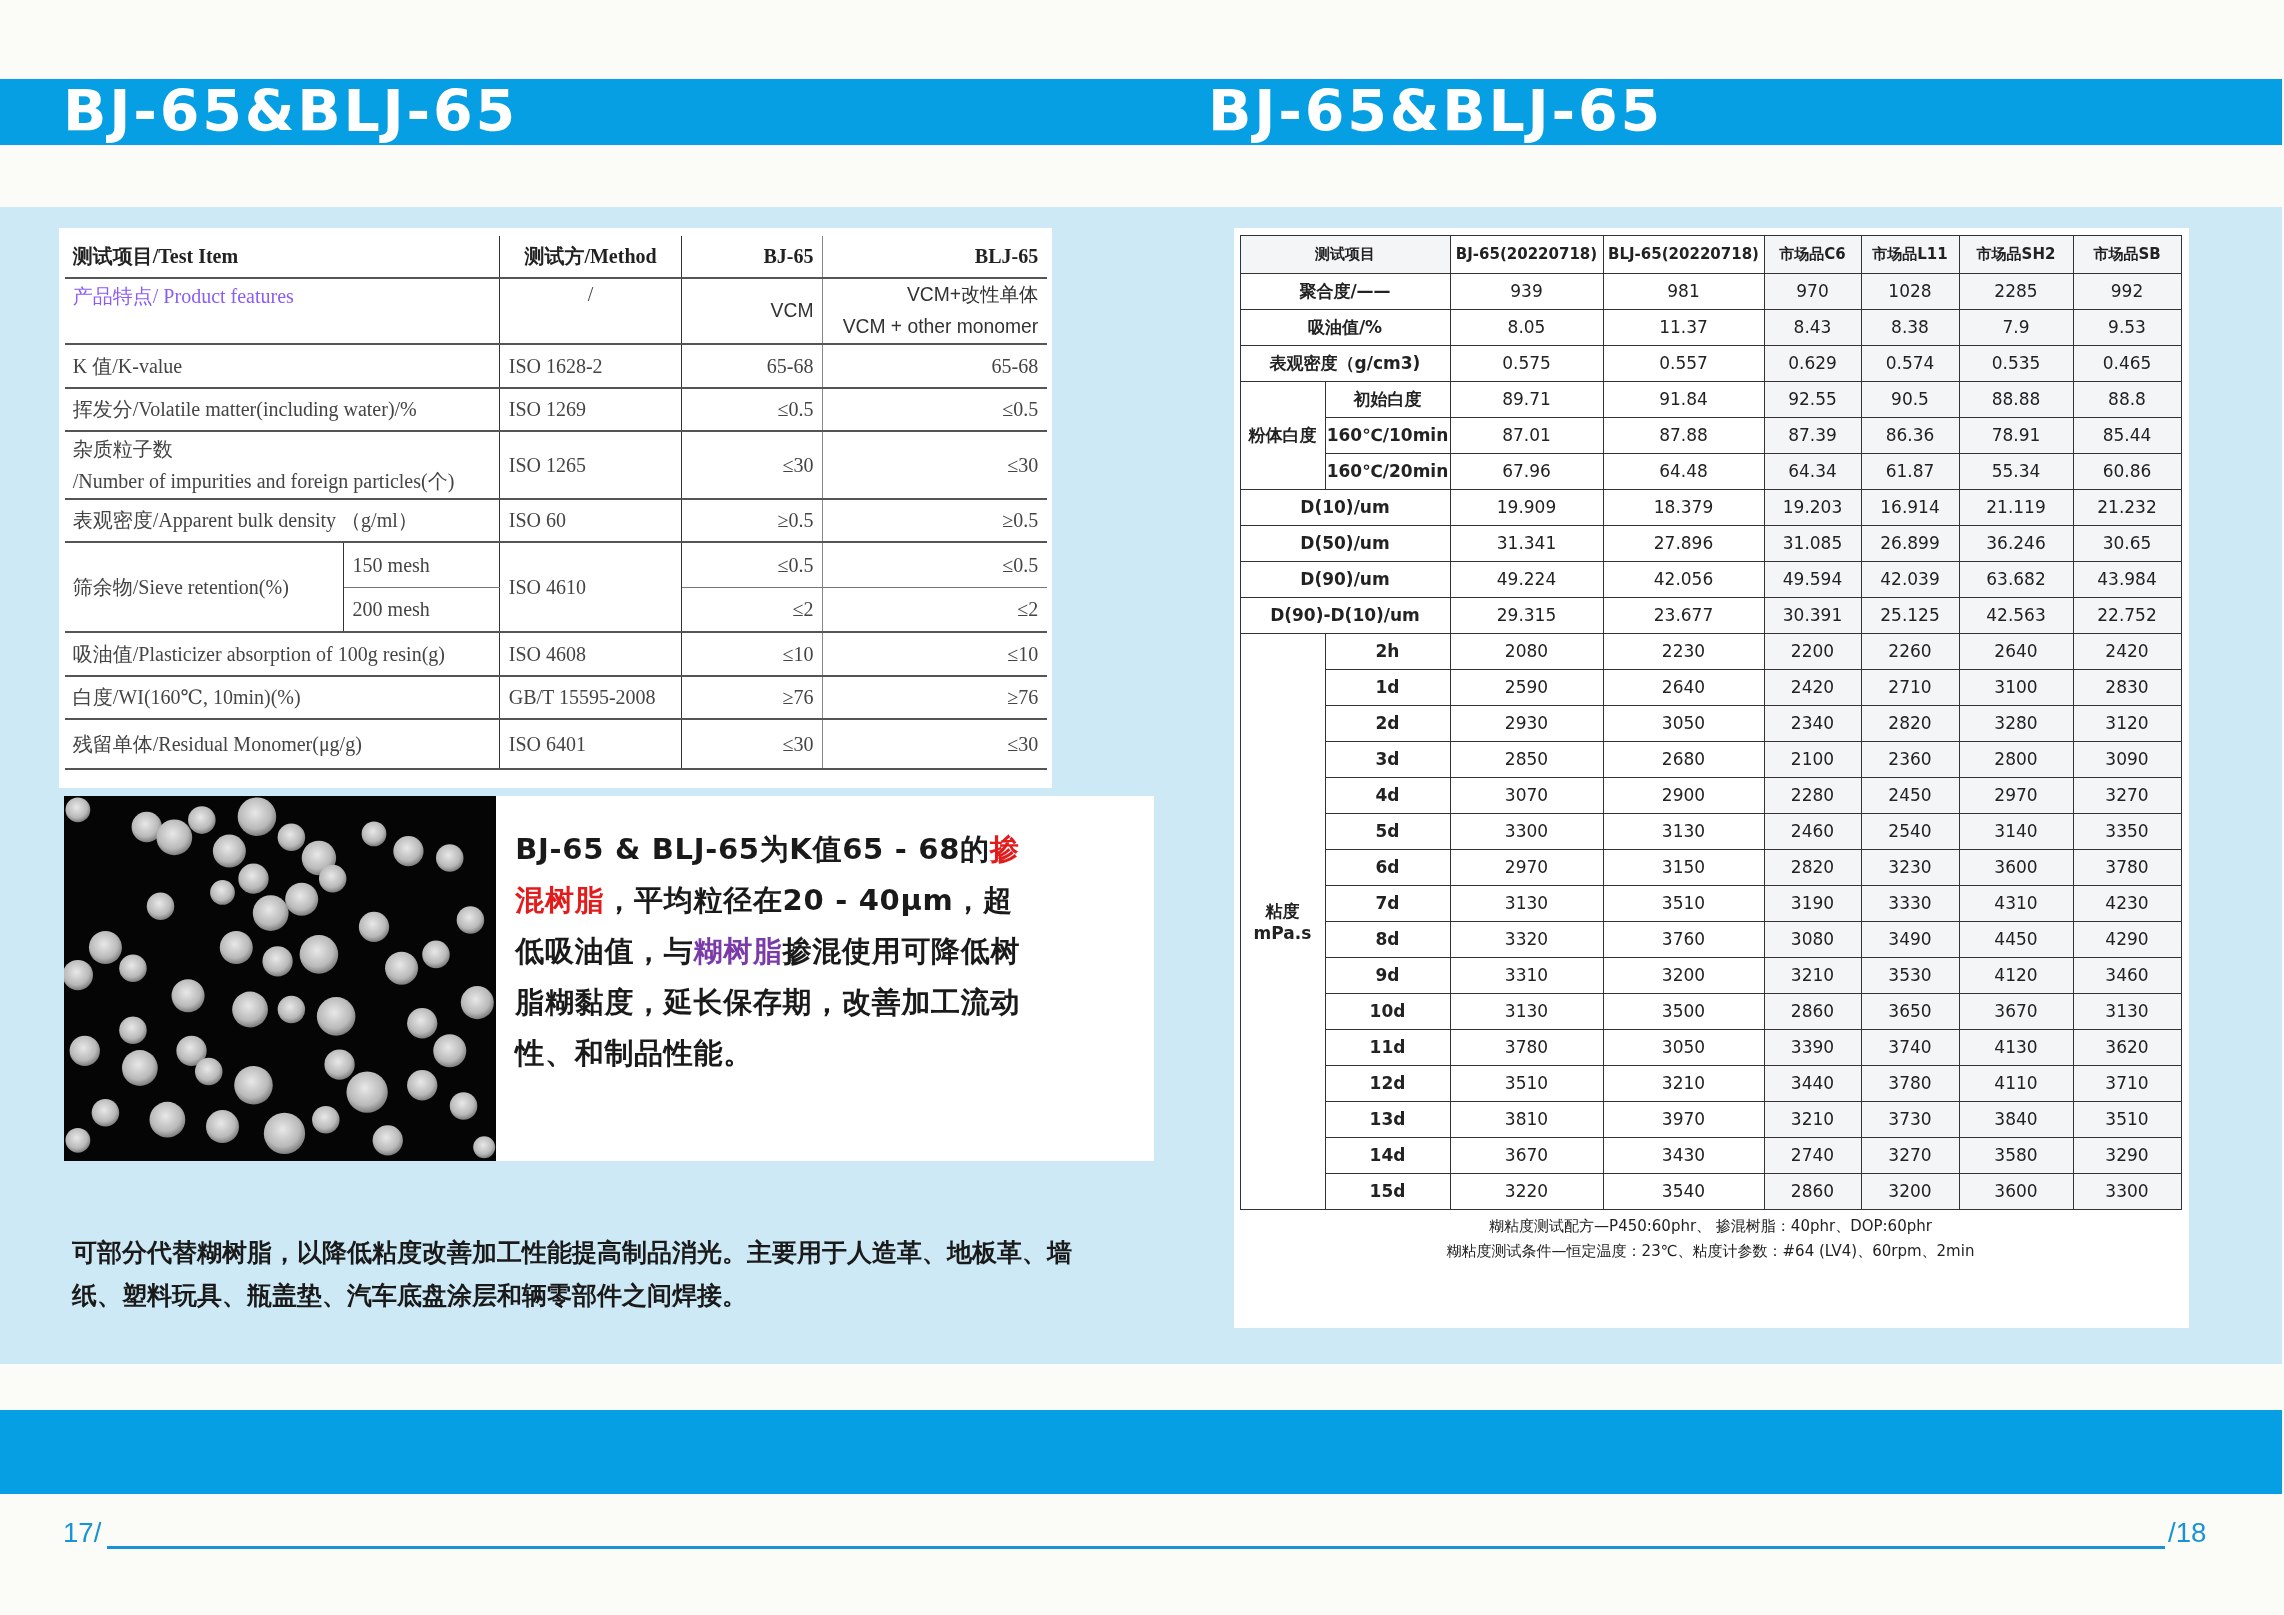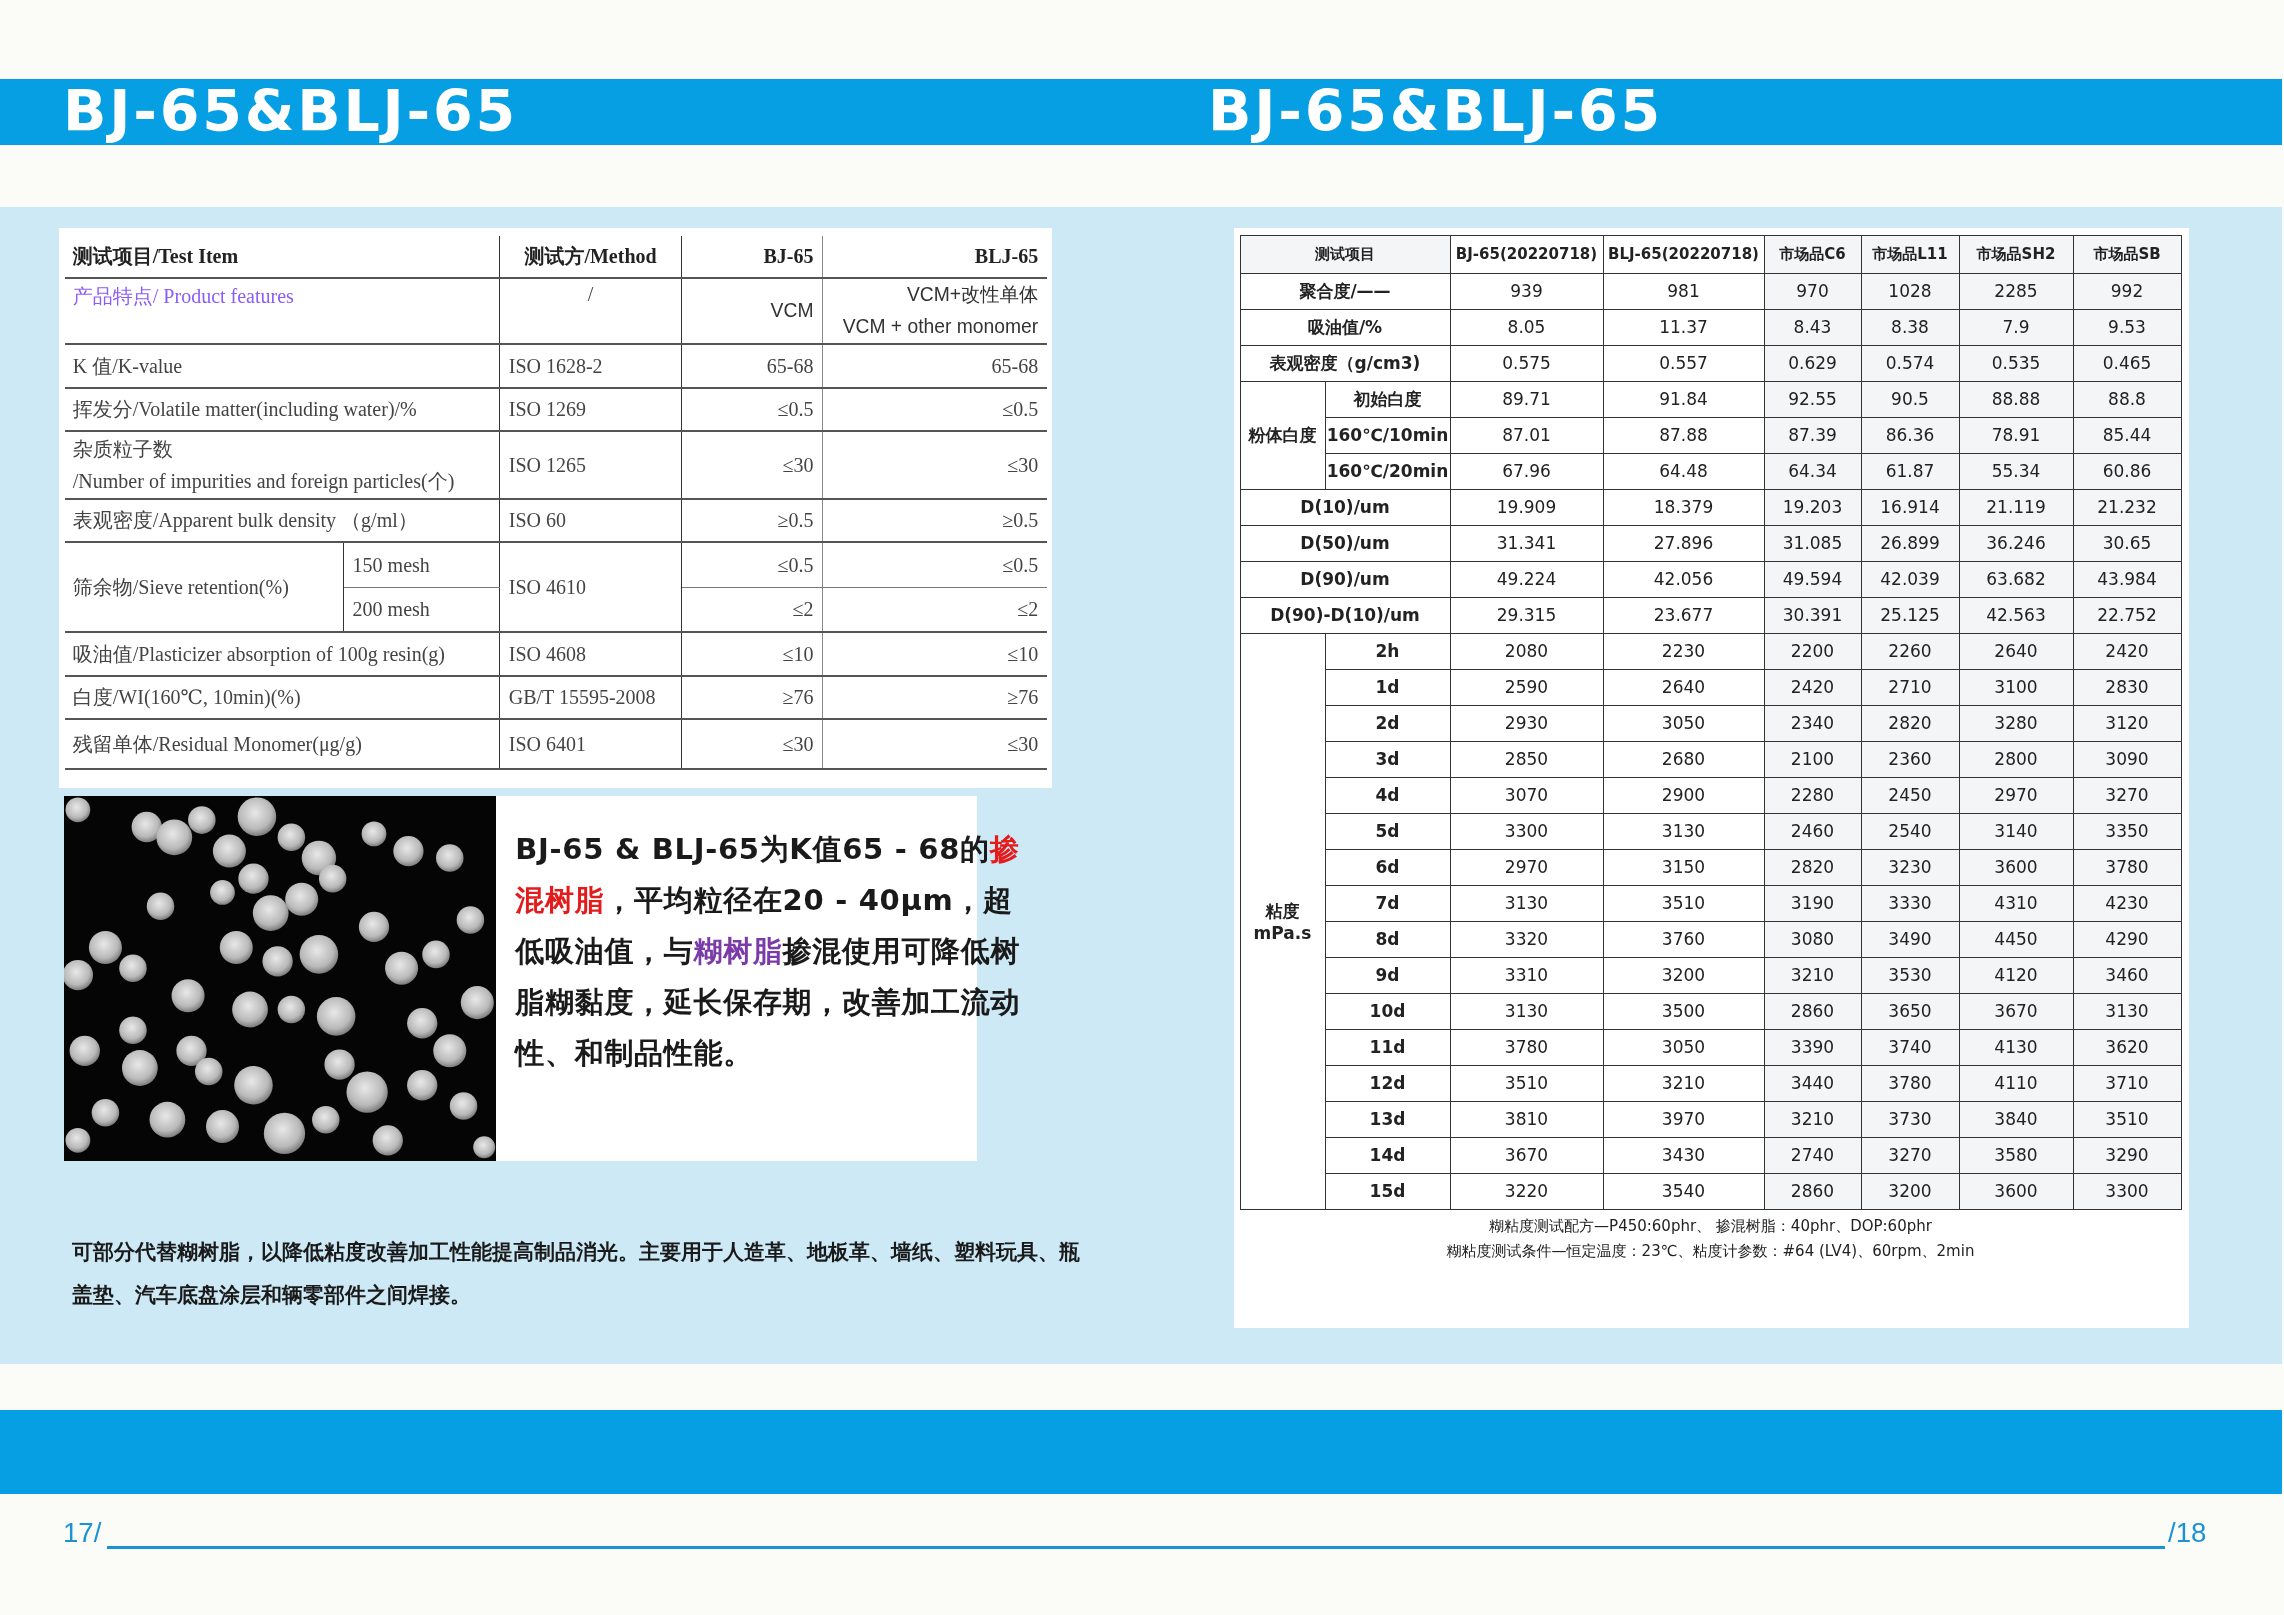--- a/index.html
+++ b/index.html
@@ -19,25 +19,25 @@
   table.spec td.c-sub{border-right:1.4px solid #333;}
   table.spec td.c-method{border-right:1.4px solid #333;}
   table.spec td.c-bj{border-right:0.7px solid #888;text-align:right;}
   table.spec td.c-blj{text-align:right;}
   table.spec tr.hdr td{font-weight:bold;color:#222;height:41px;}
   table.spec td.c-method.center{text-align:center;}
   .sans-small{font-family:"Liberation Sans",sans-serif;font-size:19.3px;color:#333;}
 
   
   .photo{position:absolute;left:64px;top:796px;width:432px;height:365px;background:#050505;overflow:hidden;}
-  .desc-box{position:absolute;left:496px;top:796px;width:481px;height:365px;background:#ffffff;}
+  .desc-box{position:absolute;left:496px;top:796px;width:658px;height:365px;background:#ffffff;}
   .desc-text{position:absolute;left:19.3px;top:27.6px;width:524px;font-family:"DejaVu Sans",sans-serif;font-weight:bold;font-size:29px;line-height:51px;color:#1a1a1a;letter-spacing:0.7px;}
   .red{color:#e31b1b;}
   .purple{color:#7a3ba8;}
-  .usage{position:absolute;left:72px;top:1231px;width:1020px;font-family:"DejaVu Sans",sans-serif;font-weight:bold;font-size:21px;line-height:43px;color:#1a1a1a;}
+  .usage{position:absolute;left:72px;top:1231px;width:1020px;font-family:"DejaVu Sans",sans-serif;font-weight:bold;font-size:25px;line-height:43px;color:#1a1a1a;}
 
   
   .cmp-card{position:absolute;left:1234px;top:228px;width:955px;height:1100px;background:#ffffff;}
   table.cmp{position:absolute;left:5.5px;top:6.9px;width:942px;border-collapse:collapse;font-family:"DejaVu Sans","Liberation Sans",sans-serif;font-size:17px;color:#222;}
   table.cmp td{border:1.4px solid #333;text-align:center;height:35px;padding:0;}
   table.cmp tr.hdr td{font-weight:bold;font-size:15px;height:37px;}
   table.cmp td.lab{font-weight:bold;background:#ffffff;}
   table.cmp td.grp{font-weight:bold;}
   table.cmp td.mkt{background:#f4f5f7;}
   table.cmp td.notes{border:none;font-weight:normal;font-size:15px;line-height:25px;height:52px;padding-top:2.8px;}

